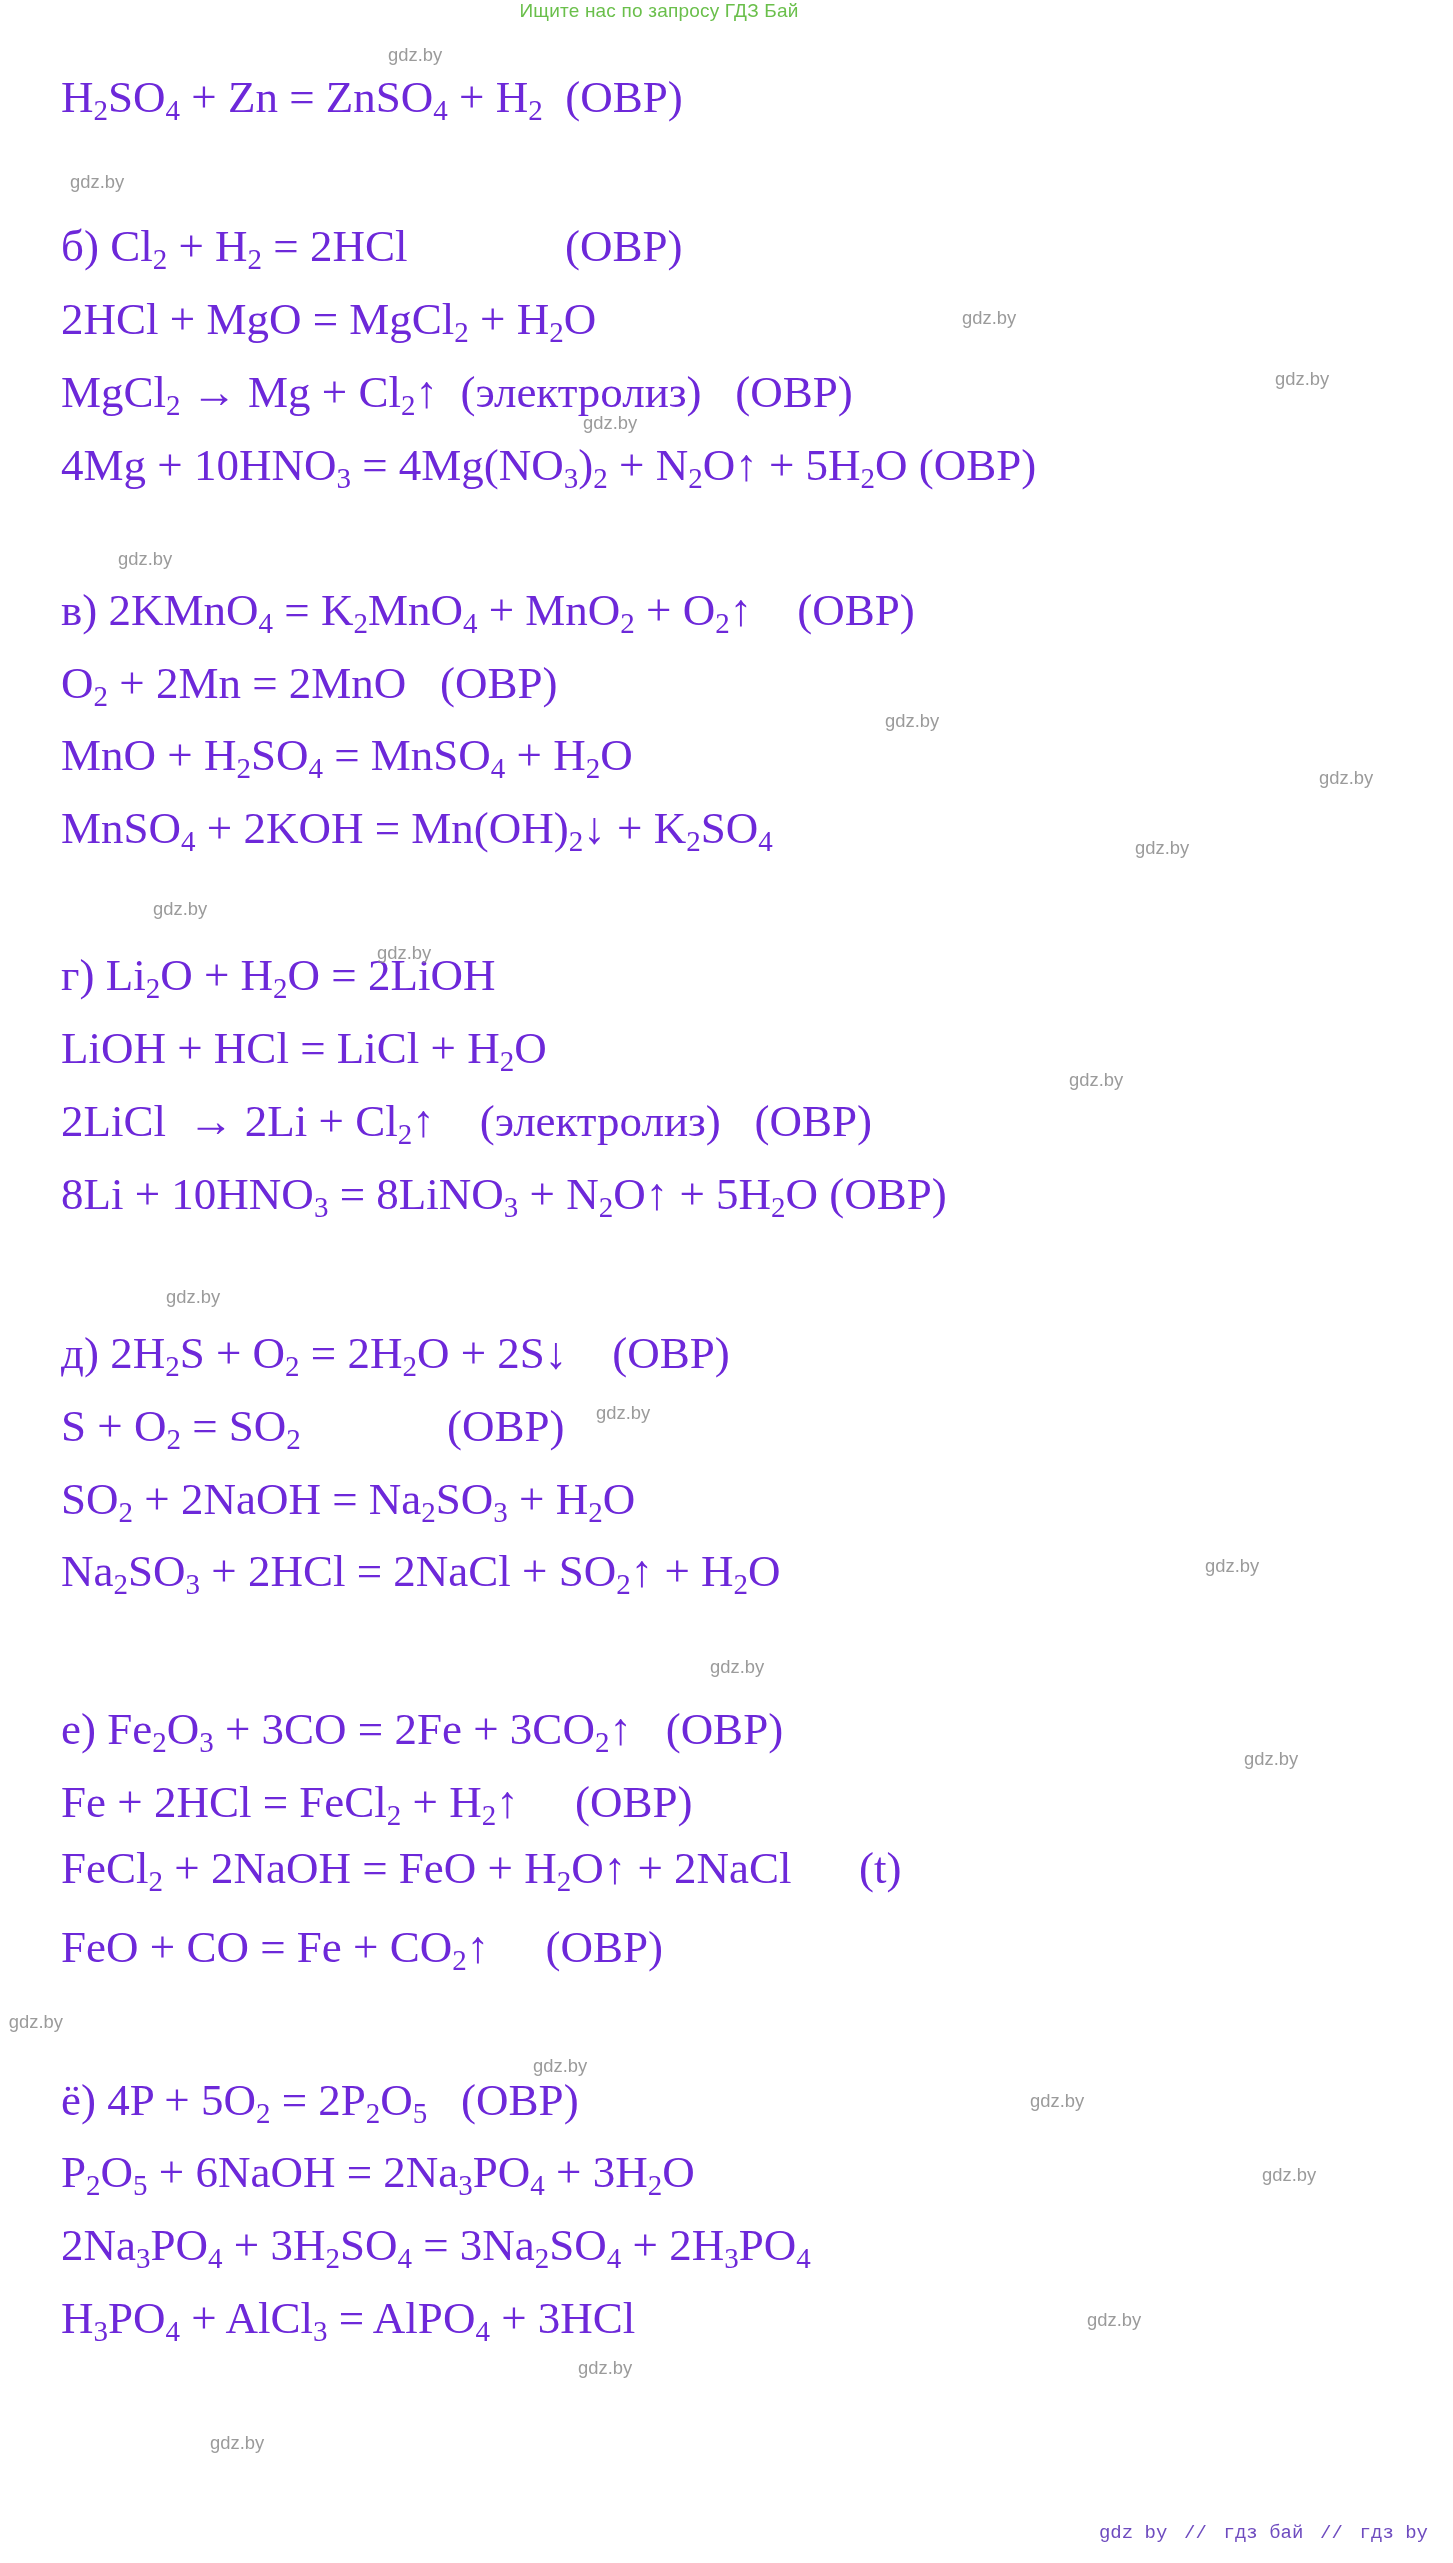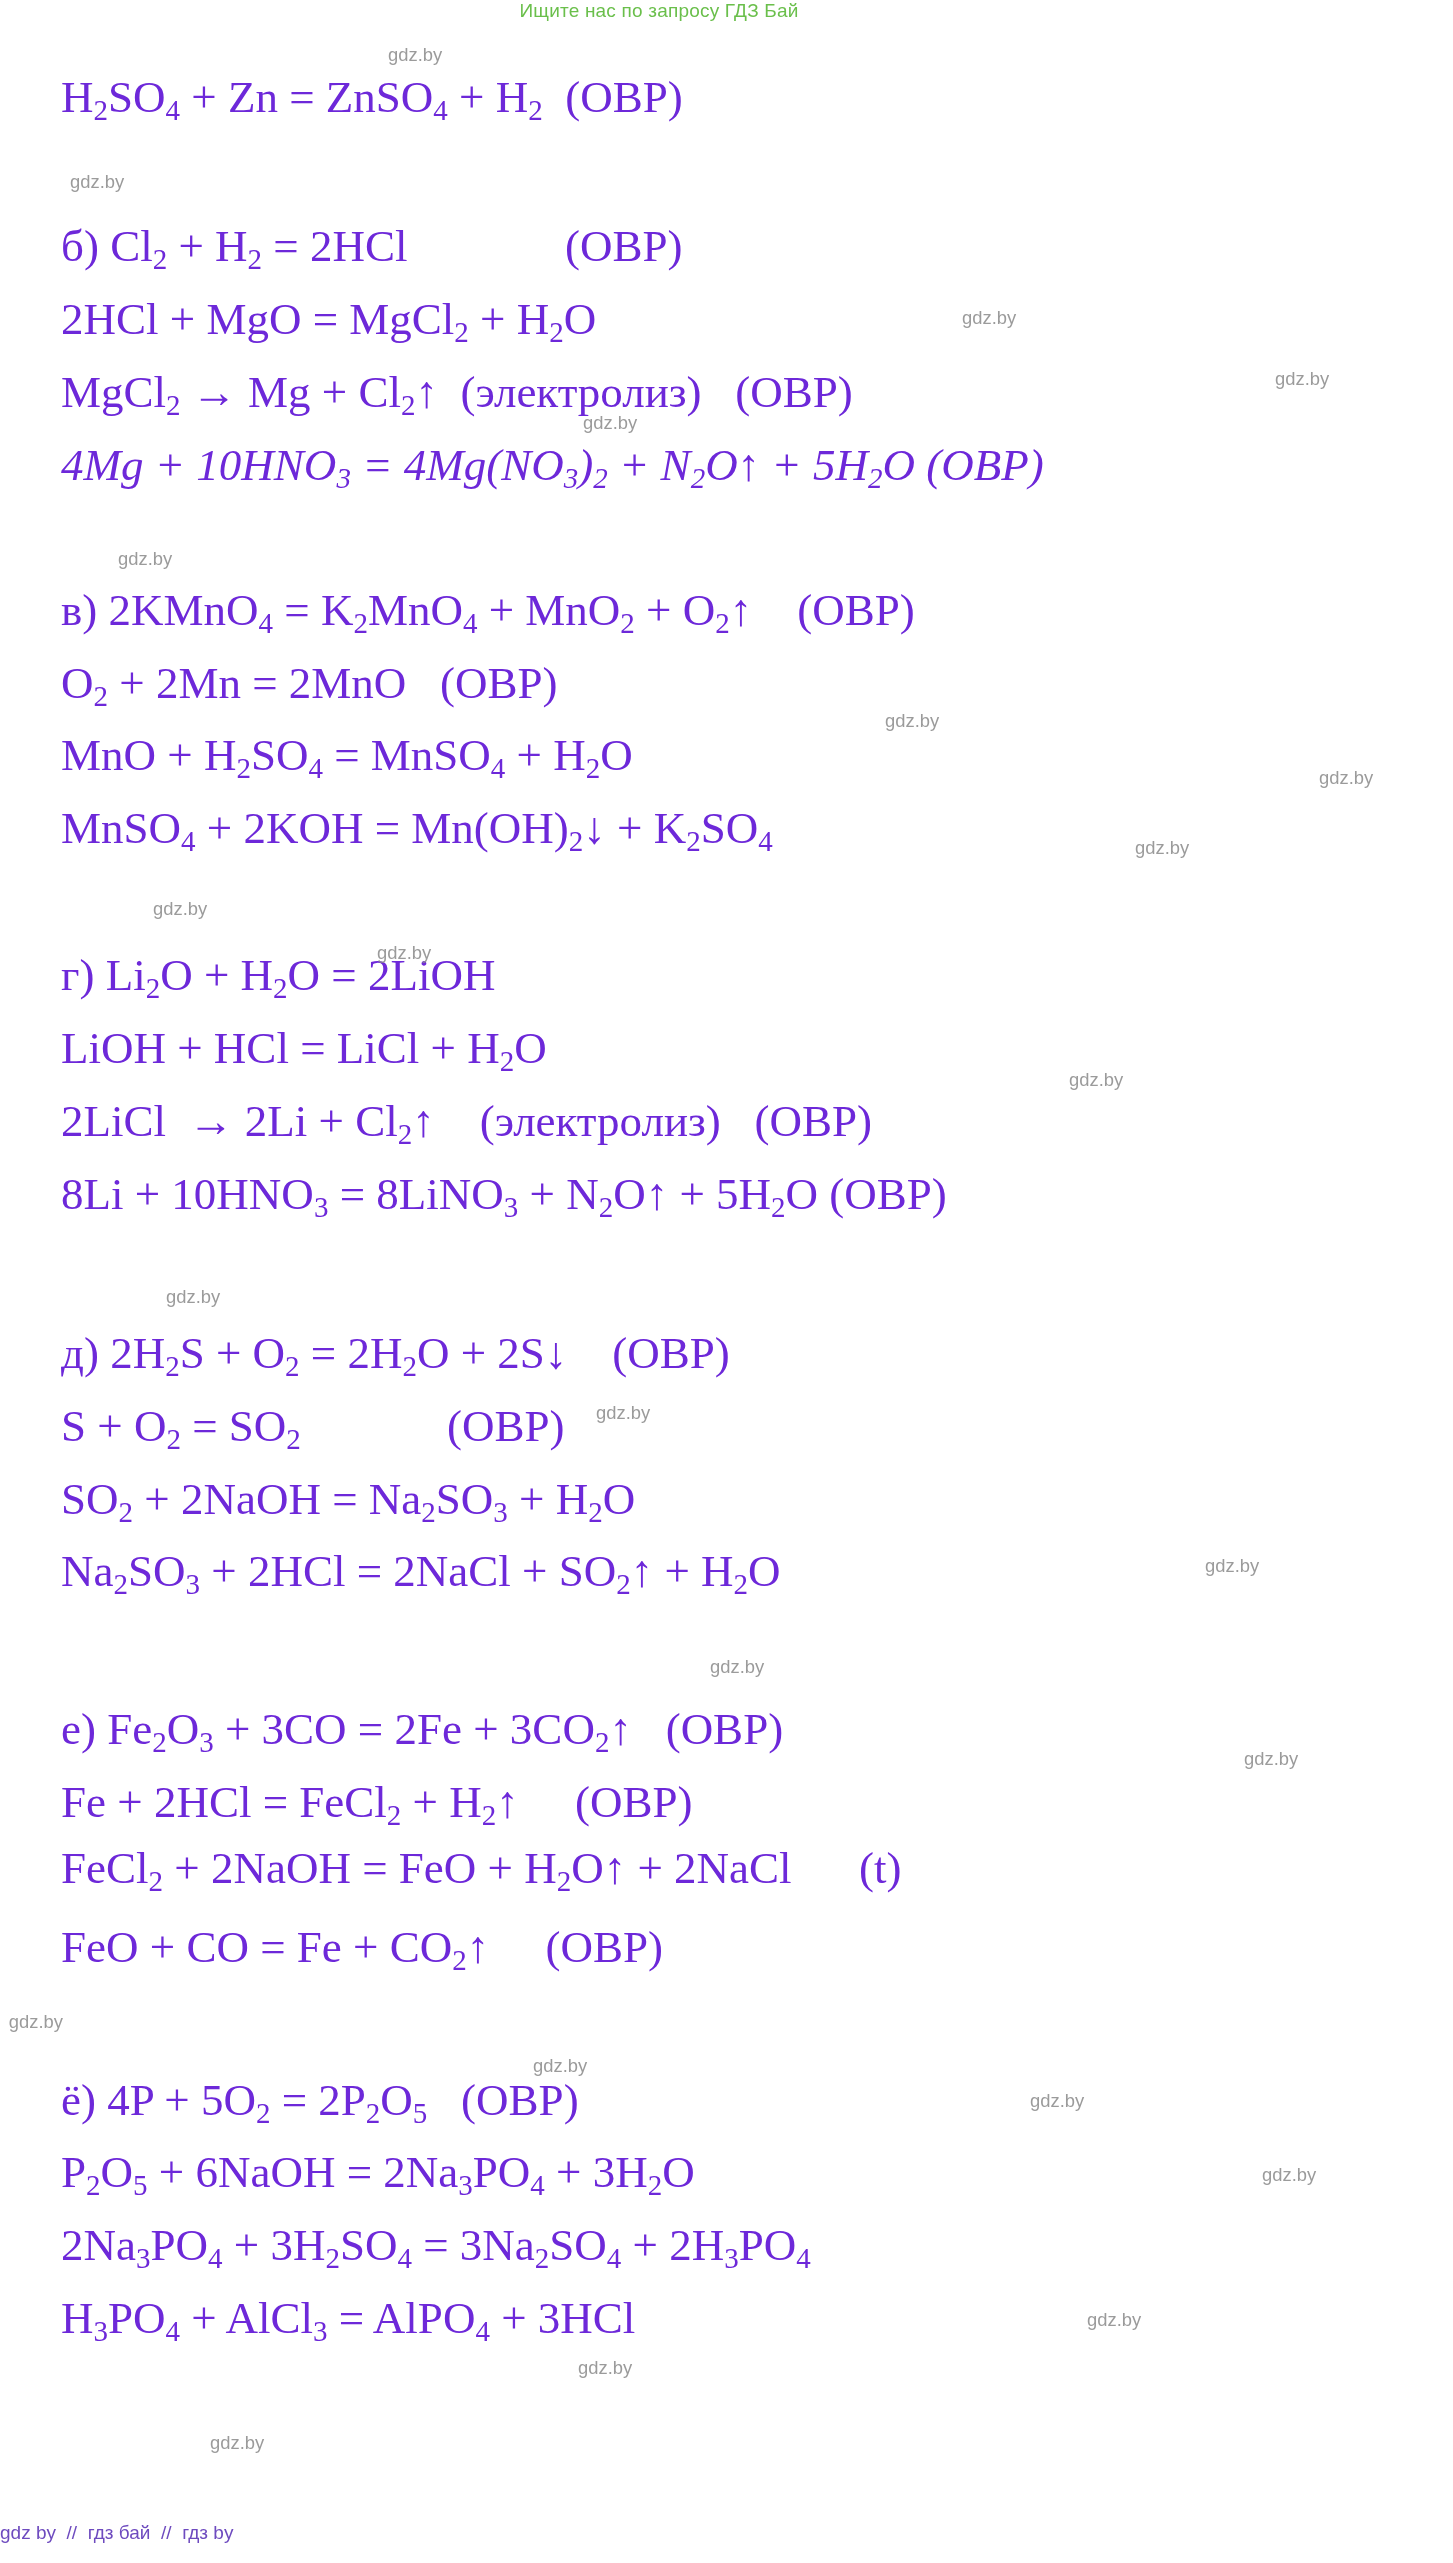--- a/index.html
+++ b/index.html
@@ -28,22 +28,22 @@
     color: #6abf4b;
     font-family: "Liberation Sans", sans-serif;
     font-size: 19px;
     letter-spacing: 0.2px;
   }
   .bottom-banner {
     position: absolute;
     bottom: 19px;
     left: 0;
     width: 1428px;
-    text-align: left;
-    font-family: Liberation Sans, sans-serif;
+    text-align: right;
+    font-family: Liberation Mono, monospace;
     font-size: 19px;
     color: #6e4bbf;
   }
   .bottom-banner .sep {
     color: #6e4bbf;
     padding: 0 5.3px;
   }
   .content {
     position: absolute;
     left: 0;
@@ -91,21 +91,21 @@
       </div>
       <div class="eq-block" style="top: 210px;">
         <div class="eq">б) Cl<sub>2</sub> + H<sub>2</sub> = 2HCl &nbsp;&nbsp;&nbsp;&nbsp;&nbsp;&nbsp;&nbsp;&nbsp;&nbsp;&nbsp;&nbsp;&nbsp;&nbsp;(ОВР)</div>
       </div>
       <div class="eq-block" style="top: 283px;">
         <div class="eq">2HCl + MgO = MgCl<sub>2</sub> + H<sub>2</sub>O</div>
       </div>
       <div class="eq-block" style="top: 356px;">
         <div class="eq">MgCl<sub>2</sub> <span class="arrow">→</span> Mg + Cl<sub>2</sub>↑&nbsp;&nbsp;(электролиз)&nbsp;&nbsp; (ОВР)</div>
       </div>
-      <div class="eq-block" style="top: 429px; font-style: italic;">
+      <div class="eq-block" style="top: 429px;">
         <div class="eq">4Mg + 10HNO<sub>3</sub> = 4Mg(NO<sub>3</sub>)<sub>2</sub> + N<sub>2</sub>O↑ + 5H<sub>2</sub>O (ОВР)</div>
       </div>
       <div class="eq-block" style="top: 574px;">
         <div class="eq">в) 2KMnO<sub>4</sub> = K<sub>2</sub>MnO<sub>4</sub> + MnO<sub>2</sub> + O<sub>2</sub>↑&nbsp;&nbsp;&nbsp; (ОВР)</div>
       </div>
       <div class="eq-block" style="top: 647px;">
         <div class="eq">O<sub>2</sub> + 2Mn = 2MnO&nbsp;&nbsp; (ОВР)</div>
       </div>
       <div class="eq-block" style="top: 719px;">
         <div class="eq">MnO + H<sub>2</sub>SO<sub>4</sub> = MnSO<sub>4</sub> + H<sub>2</sub>O</div>

